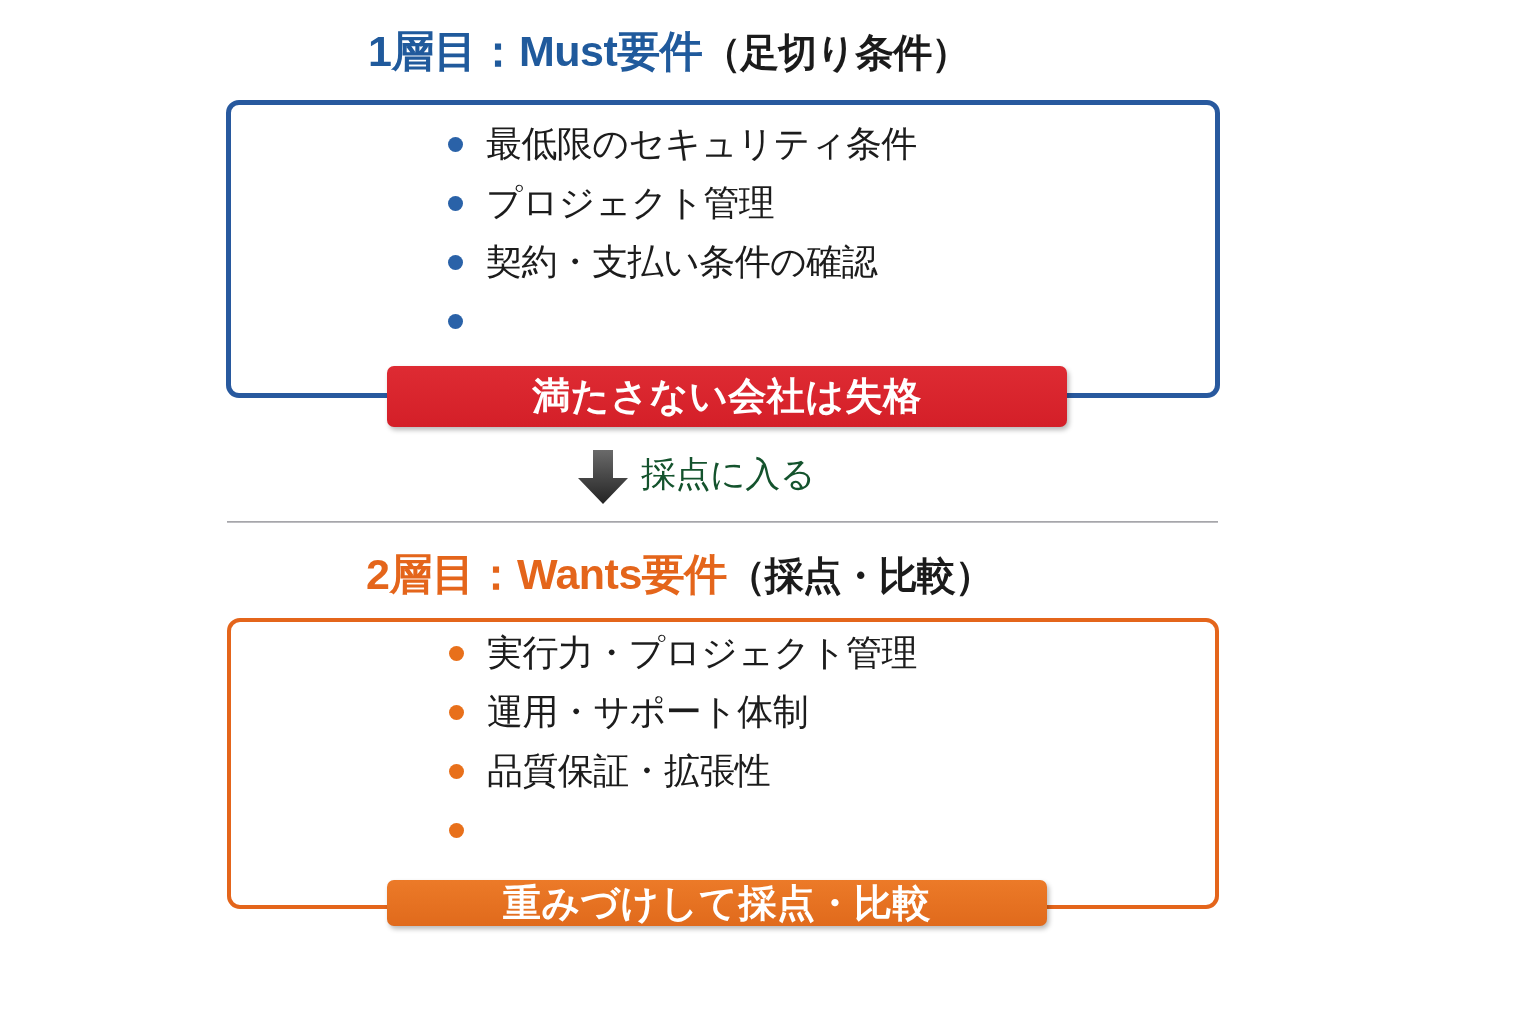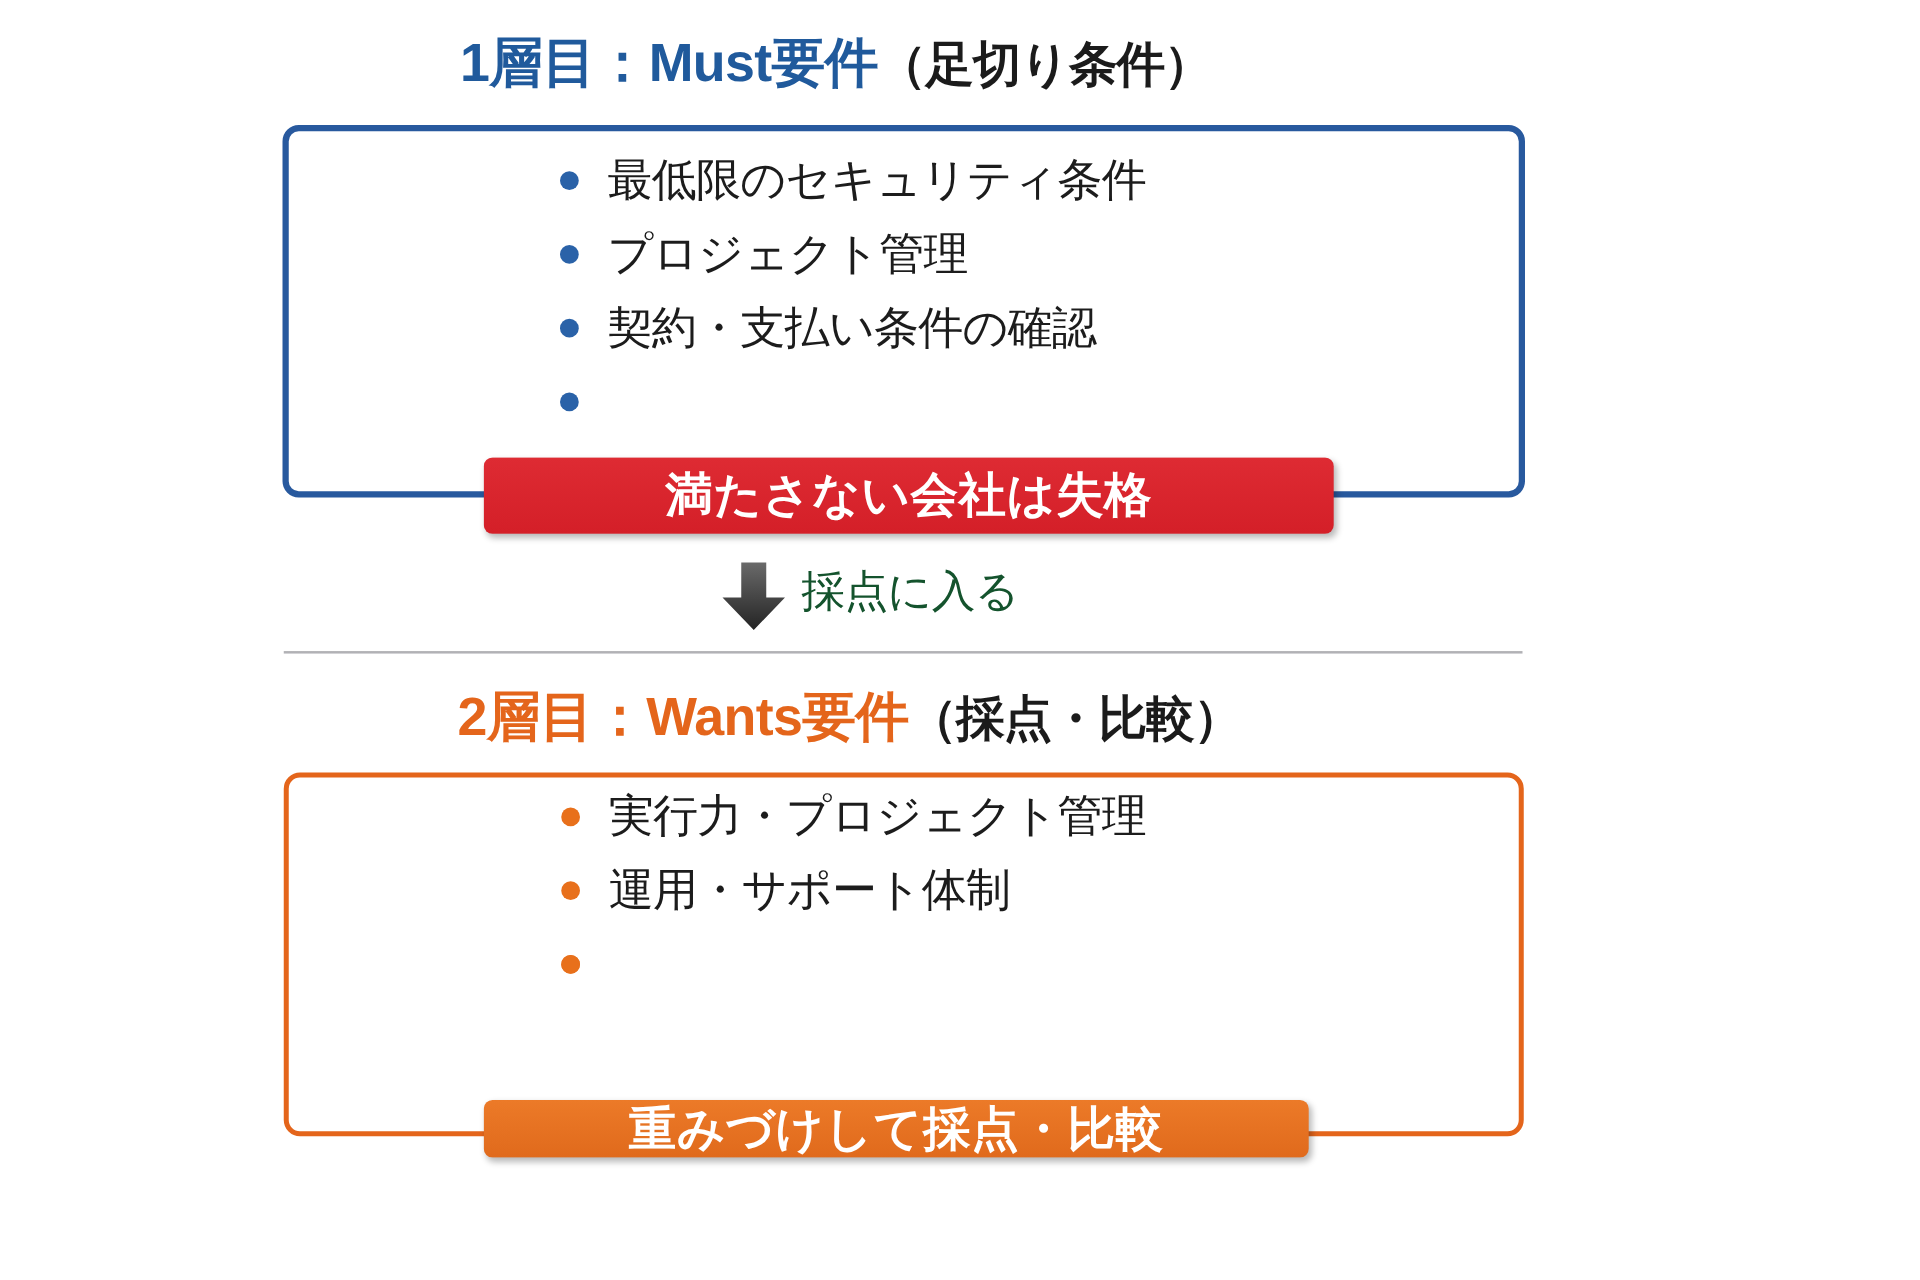--- a/index.html
+++ b/index.html
@@ -219,20 +219,21 @@
     <li class="bullet-item">
       <span class="bullet-dot dot-orange"></span>
       <span>実行力・プロジェクト管理</span>
     </li>
     <li class="bullet-item">
       <span class="bullet-dot dot-orange"></span>
       <span>運用・サポート体制</span>
     </li>
     <li class="bullet-item">
       <span class="bullet-dot dot-orange"></span>
+      <span>品質保証・拡張性</span>
     </li>
     <li class="bullet-item">
       <span class="bullet-dot dot-orange"></span>
     </li>
   </ul>
 
   <div class="banner" id="banner-weighted">
     <span>重みづけして採点・比較</span>
   </div>
 

